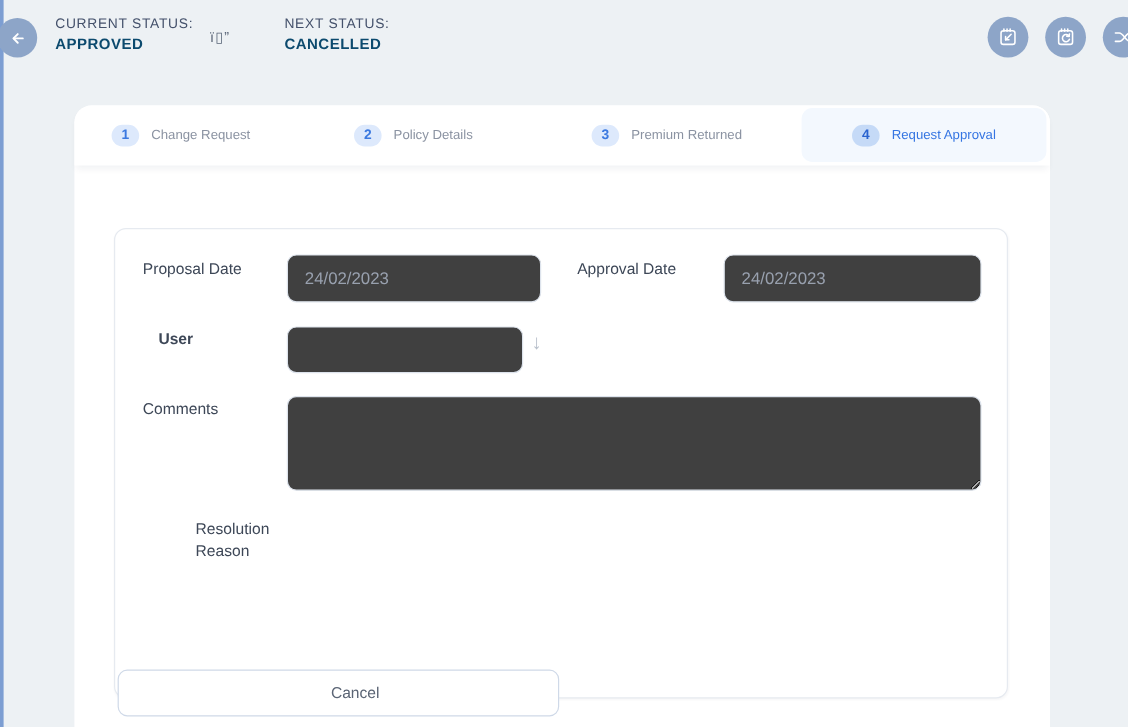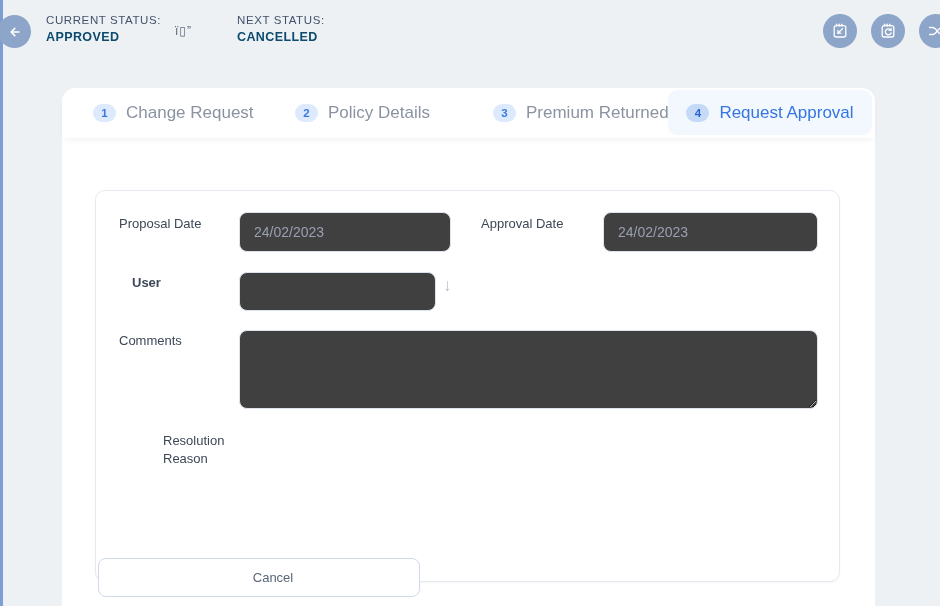--- a/index.html
+++ b/index.html
@@ -59,21 +59,21 @@
   .step.s4 {
     left:606px; top:2px; width:204px; height:45px;
     background:#f3f8fe; border-radius:9px; justify-content:center;
   }
   .step-badge {
     min-width:23px; height:18px; padding:0 6px; border-radius:10px;
     background:#dde9fc; color:#3b79e0; font-size:11.5px; font-weight:700;
     display:flex; align-items:center; justify-content:center;
   }
   .step.s4 .step-badge { background:#c5daf7; color:#2a63cf; }
-  .step-label { font-size:17px; color:#8b93a2; white-space:nowrap; }
+  .step-label { font-size:11px; color:#8b93a2; white-space:nowrap; }
   .step.s4 .step-label { color:#3575e2; }
 
   
   .card {
     position:absolute; left:33px; top:102px; width:745px; height:392px;
     background:#fff; border:1px solid #e6eaf0; border-radius:10px;
     box-shadow:0 1px 2px rgba(16,24,40,.04);
   }
   .fld-label { position:absolute; font-size:13px; color:#3d4757; line-height:18px; }
   .inp {
@@ -88,21 +88,21 @@
   .inp-approval   { left:507px; top:21px; width:215px; height:40px; }
   .lab-user       { left:36px;  top:83px;font-weight:bold; }
   .inp-user       { left:143px; top:81px; width:197px; height:39px; }
   .user-arrow     { position:absolute; left:347px; top:85px; color:#b7bfca; font-size:17px; }
   .lab-comments   { left:23px;  top:141px; }
   .inp-comments   { left:143px; top:139px; width:579px; height:79px; }
   .lab-resolution { left:23px;  top:241px; width:74px;margin-left:44px; }
   .inp-resolution { left:143px; top:240px; width:215px; height:38px; }
 
   .cancel-btn {
-    position:absolute; left:36px; top:470px; width:322px; height:39px;
+    position:absolute; left:36px; top:470px; width:368px; height:39px;
     background:#fff; border:1px solid #cfd9e8; border-radius:8px;
     color:#5b6575; font-size:13px; cursor:pointer;
     font-family:"Liberation Sans", sans-serif;
     padding-left:28px;
   }
   svg { display:block; }
 </style>
 </head>
 <body>
 

